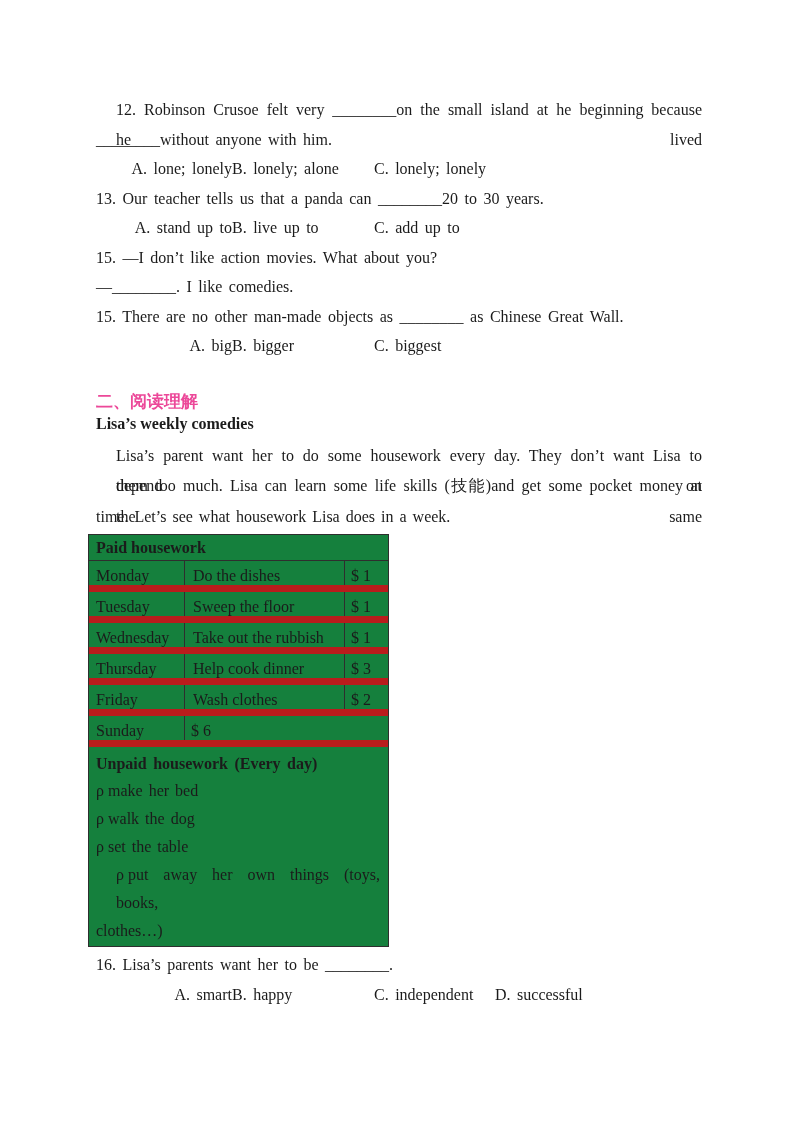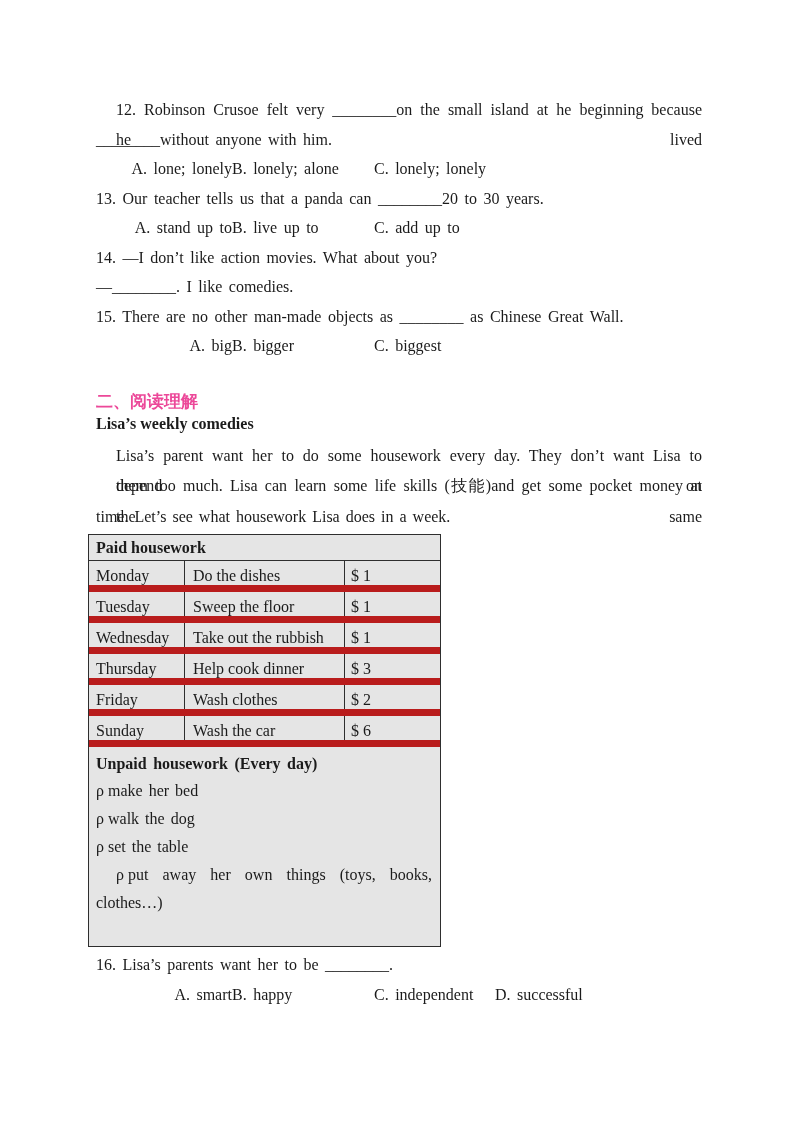--- a/index.html
+++ b/index.html
@@ -21,22 +21,22 @@
     left:96px; top:388px; height:26px; line-height:26px;
     font-family:"DejaVu Sans","Liberation Sans",sans-serif;
     font-weight:700; font-size:17px; color:#ec4899;
   }
   .reading-title { left:96px; top:412px; height:24px; line-height:24px; font-weight:700; }
   .para { left:96px; top:441px; width:606px; }
   .para .pline { height:30.3px; line-height:30.3px; word-spacing:2px; white-space:nowrap; }
   .para .pline.j { white-space:normal; }
   
   .hw-table {
-    left:88px; top:534px; width:353px; height:413px;
-    border:1px solid #2e2e2e; background:#e5e5e5;
+    left:88px; top:534px; width:301px; height:413px;
+    border:1px solid #2e2e2e; background:#15803d;
   }
   .t-head { height:26px; padding:2px 0 0 7px; border-bottom:1px solid #2e2e2e;
             font-weight:700; line-height:22px; }
   .t-row { display:flex; height:31px; border-bottom:7px solid #b91c1c;justify-content:space-between; }
   .c-day   { width:96px;  border-right:1px solid #2e2e2e; padding:4px 0 0 7px; line-height:22px; }
   .c-task  { width:160px; border-right:1px solid #2e2e2e; padding:4px 0 0 8px; line-height:22px; }
   .c-price { flex:1; padding:3px 0 0 6px; line-height:23px; }
   .t-unpaid { height:168px; padding:4px 8px 0 7px; }
   .u-head { font-weight:700; line-height:26px; word-spacing:2.5px; }
   .u-line { line-height:28px; word-spacing:2px; }
@@ -54,21 +54,21 @@
     <div class="line">________without anyone with him.</div>
     <div class="line opts">
       <span class="opt w1">A. lone; lonely</span><span class="opt w2">B. lonely; alone</span><span class="opt">C. lonely; lonely</span>
     </div>
 
     <div class="line">13. Our teacher tells us that a panda can ________20 to 30 years.</div>
     <div class="line opts">
       <span class="opt w1">A. stand up to</span><span class="opt w2">B. live up to</span><span class="opt">C. add up to</span>
     </div>
 
-    <div class="line">14. —I don’t like action movies. What about you?</div>
+    <div class="line">15. —I don’t like action movies. What about you?</div>
     <div class="line">—________. I like comedies.</div>
 
     <div class="line">15. There are no other man-made objects as ________ as Chinese Great Wall.</div>
     <div class="line opts">
       <span class="opt w1">A. big</span><span class="opt w2">B. bigger</span><span class="opt">C. biggest</span>
     </div>
   </div>
 
   <div class="abs section-title">二、阅读理解</div>
 
@@ -103,21 +103,20 @@
       <div class="c-task">Help cook dinner</div>
       <div class="c-price">$ 3</div>
     </div>
     <div class="t-row">
       <div class="c-day">Friday</div>
       <div class="c-task">Wash clothes</div>
       <div class="c-price">$ 2</div>
     </div>
     <div class="t-row">
       <div class="c-day">Sunday</div>
-      <div class="c-task">Wash the car</div>
       <div class="c-price">$ 6</div>
     </div>
 
     <div class="t-unpaid">
       <div class="u-head">Unpaid housework (Every day)</div>
       <div class="u-line">
         <span class="u-bullet">ρ</span><span>make her bed</span>
       </div>
       <div class="u-line">
         <span class="u-bullet">ρ</span><span>walk the dog</span>

